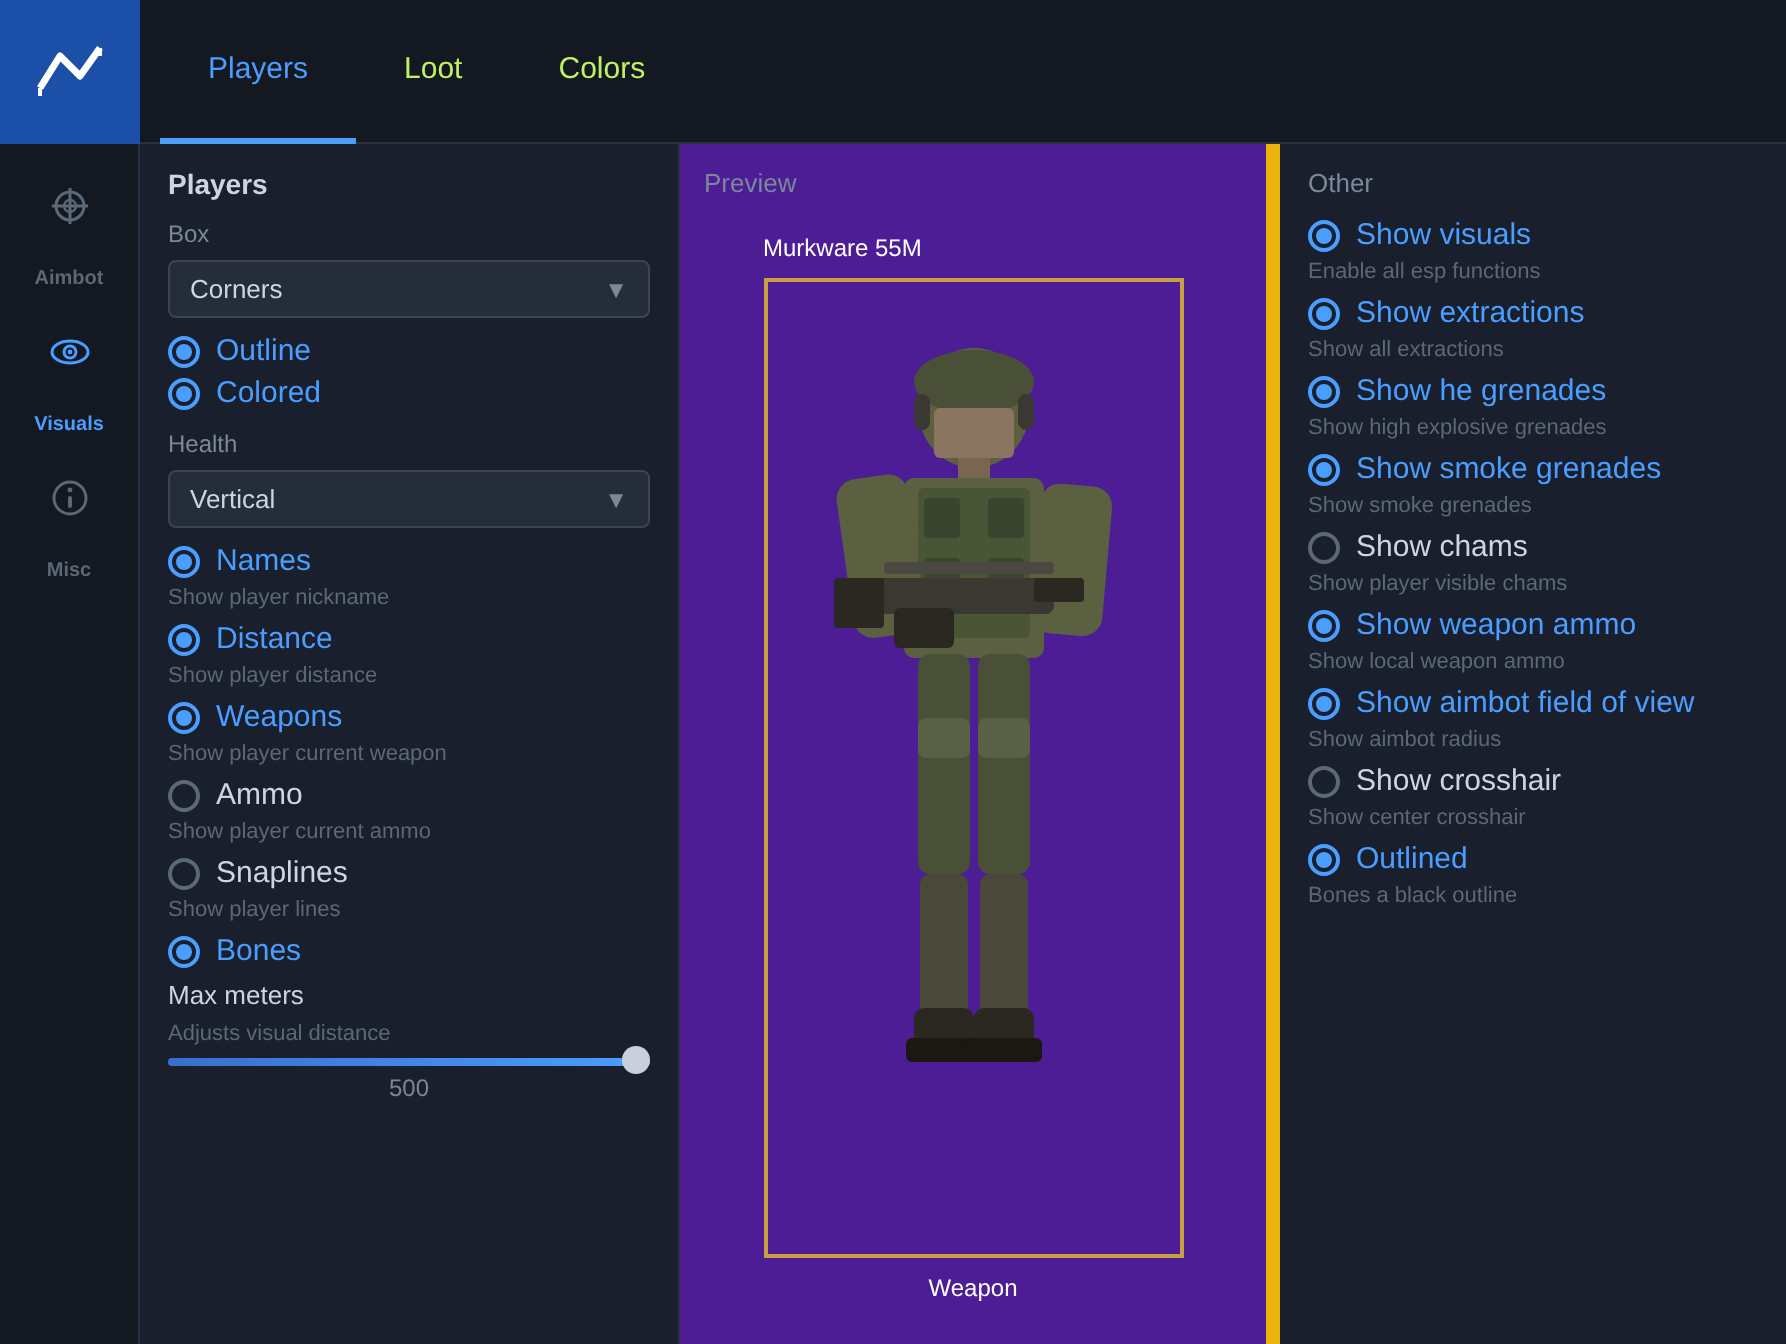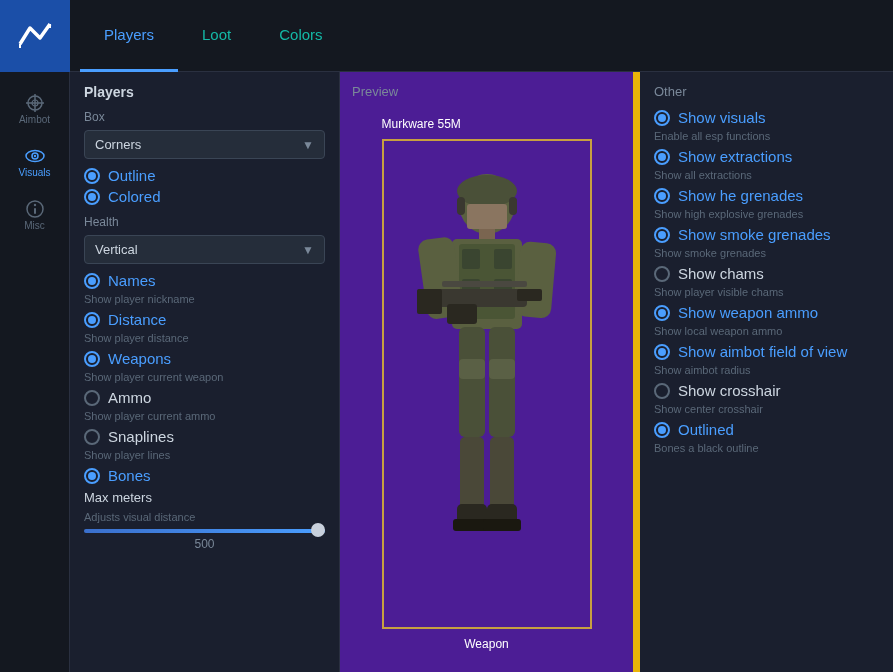--- a/index.html
+++ b/index.html
@@ -38,21 +38,21 @@
     .tabs-nav {
       display: flex;
       height: 100%;
       margin-left: 10px;
     }
     .tab-item {
       display: flex;
       align-items: center;
       padding: 0 24px;
       cursor: pointer;
-      color: #14b8a6;
+      color: #bef264;
       font-size: 15px;
       border-bottom: 3px solid transparent;
       margin-bottom: -1px;
     }
     .tab-item.active {
       color: #4a9eff;
       border-bottom-color: #4a9eff;
     }
 
     
@@ -72,22 +72,23 @@
       border-right: 1px solid #2a3040;
     }
     .sidebar-item {
       display: flex;
       flex-direction: column;
       align-items: center;
       padding: 10px 5px;
       cursor: pointer;
       color: #5a6878;
       font-size: 11px;
-      gap: 0;
+      gap: 20px;
       width: 100%;
+      font-weight: bold;
     }
     .sidebar-item.active {
       color: #4a9eff;
     }
     .sidebar-icon {
       width: 22px;
       height: 22px;
     }
 
     

